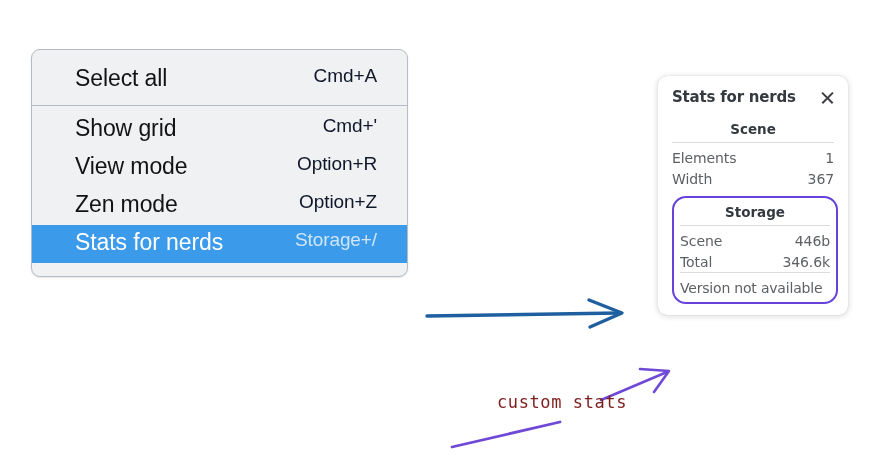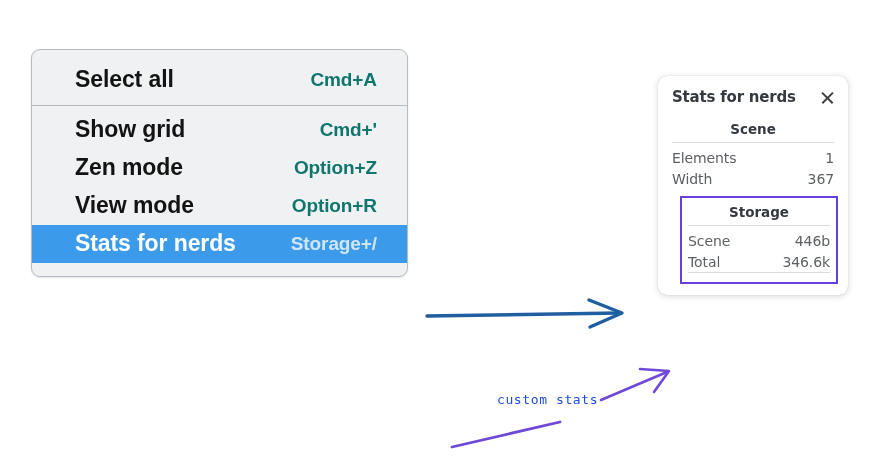--- a/index.html
+++ b/index.html
@@ -33,36 +33,35 @@
   .menu-group {
     padding: 5px 0 6px 0;
   }
   .menu-sep {
     height: 1px;
     background: #b6bcc4;
     margin: 0;
   }
   .menu-item {
     display: flex;
-    align-items: center;
+    align-items: flex-start;
     justify-content: space-between;
     padding: 4px 30px 5px 43px;
     box-sizing: border-box;
     height: 38px;
-    font-weight: bold;
   }
   .menu-item .label {
     font-size: 23px;
     color: #131313;
     letter-spacing: -0.1px;
     white-space: nowrap;
   }
   .menu-item .shortcut {
     font-size: 19px;
-    color: #0f766e;
+    color: #0f172a;
     white-space: nowrap;
     letter-spacing: -0.1px;
   }
   .menu-item.selected {
     background: #3b9ae9;
   }
   .menu-item.selected .label { color: #ffffff; }
   .menu-item.selected .shortcut { color: #cfe6fa; }
 
   
@@ -128,22 +127,22 @@
     align-items: flex-end;
     font-size: 14px;
     color: #5c5f63;
     padding: 2.5px 4px;
   }
   .stat-row .k { letter-spacing: -0.1px; }
   .stat-row .v { letter-spacing: -0.1px; }
 
   #custom-stats-box {
     border: 2px solid #6741d9;
-    border-radius: 0;
-    margin: 7px 0 0 12px;
+    border-radius: 14px;
+    margin: 7px 0 0 4px;
     padding: 4px 2px 5px 2px;
   }
   #custom-stats-box .section-head { padding-top: 2px; }
   #version-line {
     font-size: 14px;
     color: #5c5f63;
     padding: 3px 4px 1px 4px;
     letter-spacing: -0.2px;
   }
 
@@ -152,22 +151,22 @@
     position: absolute;
     left: 0; top: 0;
     width: 873px; height: 461px;
     pointer-events: none;
   }
   #custom-stats-label {
     position: absolute;
     left: 497px;
     top: 392px;
     font-family: "DejaVu Sans Mono", monospace;
-    font-size: 13px;
-    color: #1d4ed8;
+    font-size: 17px;
+    color: #7f1d1d;
     letter-spacing: 0.6px;
     white-space: nowrap;
   }
 </style>
 </head>
 <body>
 
 <div id="context-menu">
 
   <div class="menu-group">
@@ -178,26 +177,26 @@
   </div>
 
   <div class="menu-sep"></div>
 
   <div class="menu-group">
     <div class="menu-item">
       <span class="label">Show grid</span>
       <span class="shortcut">Cmd+'</span>
     </div>
     <div class="menu-item">
+      <span class="label">View mode</span>
+      <span class="shortcut">Option+R</span>
+    </div>
+    <div class="menu-item">
       <span class="label">Zen mode</span>
       <span class="shortcut">Option+Z</span>
-    </div>
-    <div class="menu-item">
-      <span class="label">View mode</span>
-      <span class="shortcut">Option+R</span>
     </div>
     <div class="menu-item selected">
       <span class="label">Stats for nerds</span>
       <span class="shortcut">Storage+/</span>
     </div>
   </div>
 
 </div>
 
 <div id="stats-panel">
@@ -228,20 +227,21 @@
         <span class="k">Scene</span>
         <span class="v">446b</span>
       </div>
       <div class="stat-row">
         <span class="k">Total</span>
         <span class="v">346.6k</span>
       </div>
     </div>
     <div>
       <div class="head-rule"></div>
+      <div id="version-line">Version not available</div>
     </div>
   </div>
 
 </div>
 
 <svg id="annotations" viewBox="0 0 873 461">
 
   <g>
     <path d="M427 316 L619 313" stroke="#1f5fa0" stroke-width="3.4" fill="none" stroke-linecap="round"></path>
     <path d="M589 300 L622 313 L590 327" stroke="#1f5fa0" stroke-width="3.4" fill="none" stroke-linecap="round" stroke-linejoin="round"></path>

